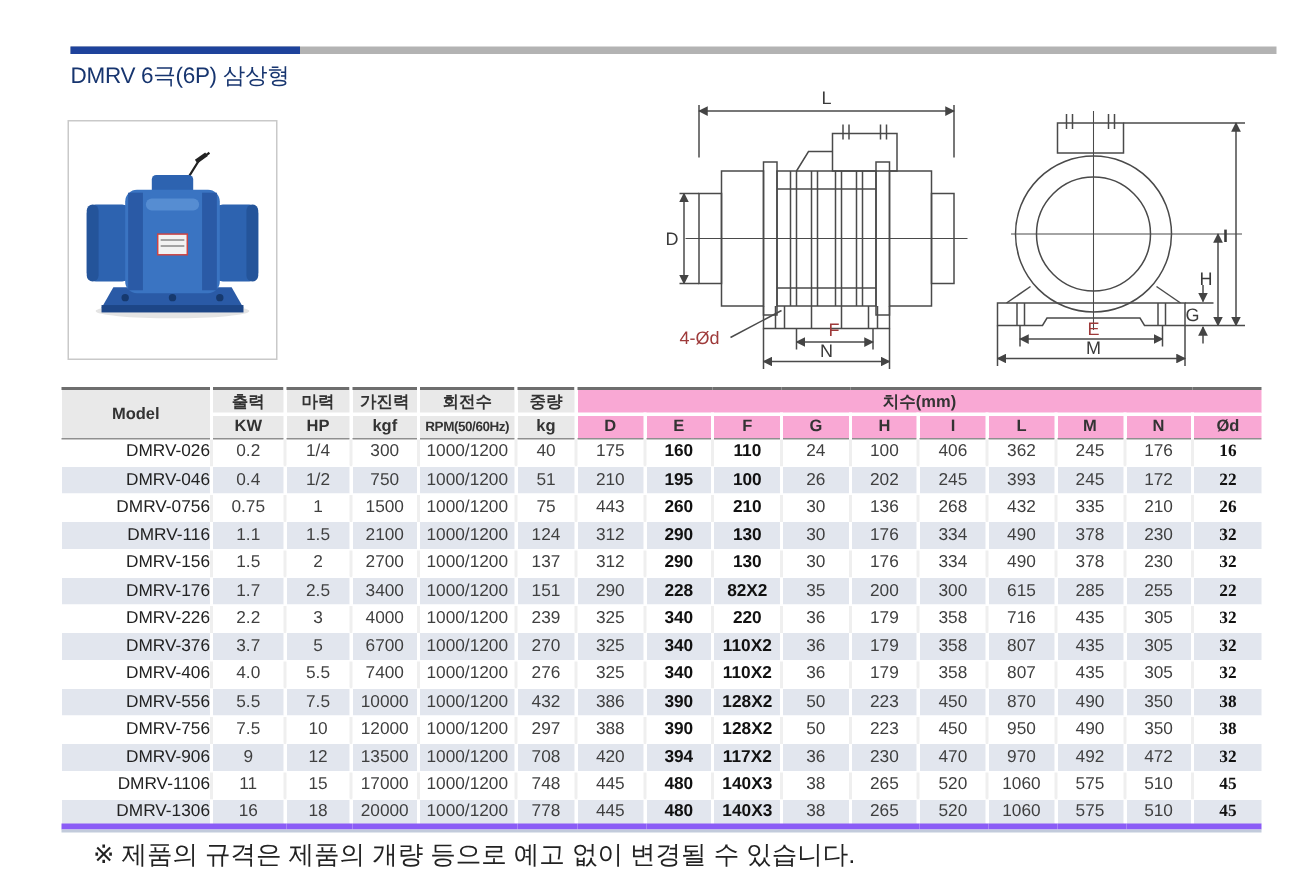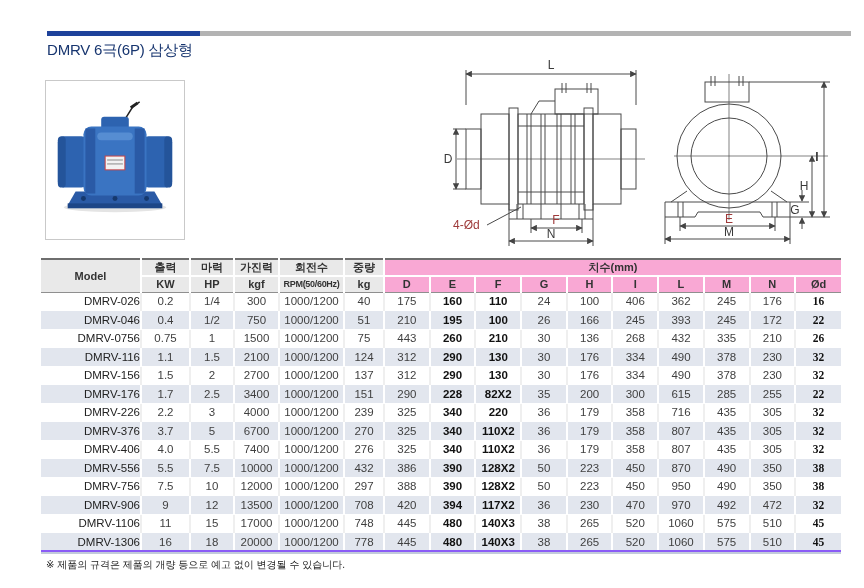--- a/index.html
+++ b/index.html
@@ -31,24 +31,24 @@
   .spec th.h-blue { background:#f9a8d4; }
   .spec thead tr.r1 th.gap { border-bottom:2px solid #fff;margin-left:35px; }
   .spec thead tr.r2 th, .spec th.model-h { border-bottom:1px solid #8f8f8f; }
   .spec th.small-unit { font-size:9px; letter-spacing:-0.3px; }
   .spec th:last-child { border-right:none; }
   .spec td { height:18.5px; font-size:11.5px; color:#3f3f3f; border-right:2px solid #efefef; }
   .spec td:last-child { border-right:none;font-family:Liberation Serif, serif; }
   .spec tr.alt td { background:#e2e6ee; border-right-color:#fff; border-top:1px solid #fff; border-bottom:1px solid #fff; }
   .spec td.model { color:#222;text-align:right; }
   .spec td.bold { font-weight:bold; color:#111; }
-  .spec tbody tr:last-child td { border-bottom:2px solid #8b5cf6; }
+  .spec tbody tr:last-child td { border-bottom:4px solid #8b5cf6; }
   .table-underline { width:800px; height:2px; background:#c2cbdb; }
   
-  .note { position:absolute; left:46px; top:558px; font-size:10px; color:#222; }
+  .note { position:absolute; left:62px; top:558px; font-size:17px; color:#222; }
 </style>
 </head>
 <body>
 
 <div class="page">
 
   <div class="top-rule">
     <div class="navy-seg"></div>
   </div>
 
@@ -262,21 +262,21 @@
             <td class="model">DMRV-046</td>
             <td>0.4</td>
             <td>1/2</td>
             <td>750</td>
             <td>1000/1200</td>
             <td>51</td>
             <td>210</td>
             <td class="bold">195</td>
             <td class="bold">100</td>
             <td>26</td>
-            <td>166</td>
+            <td>202</td>
             <td>245</td>
             <td>393</td>
             <td>245</td>
             <td>172</td>
             <td class="bold">22</td>
           </tr>
           <tr>
             <td class="model">DMRV-0756</td>
             <td>0.75</td>
             <td>1</td>

